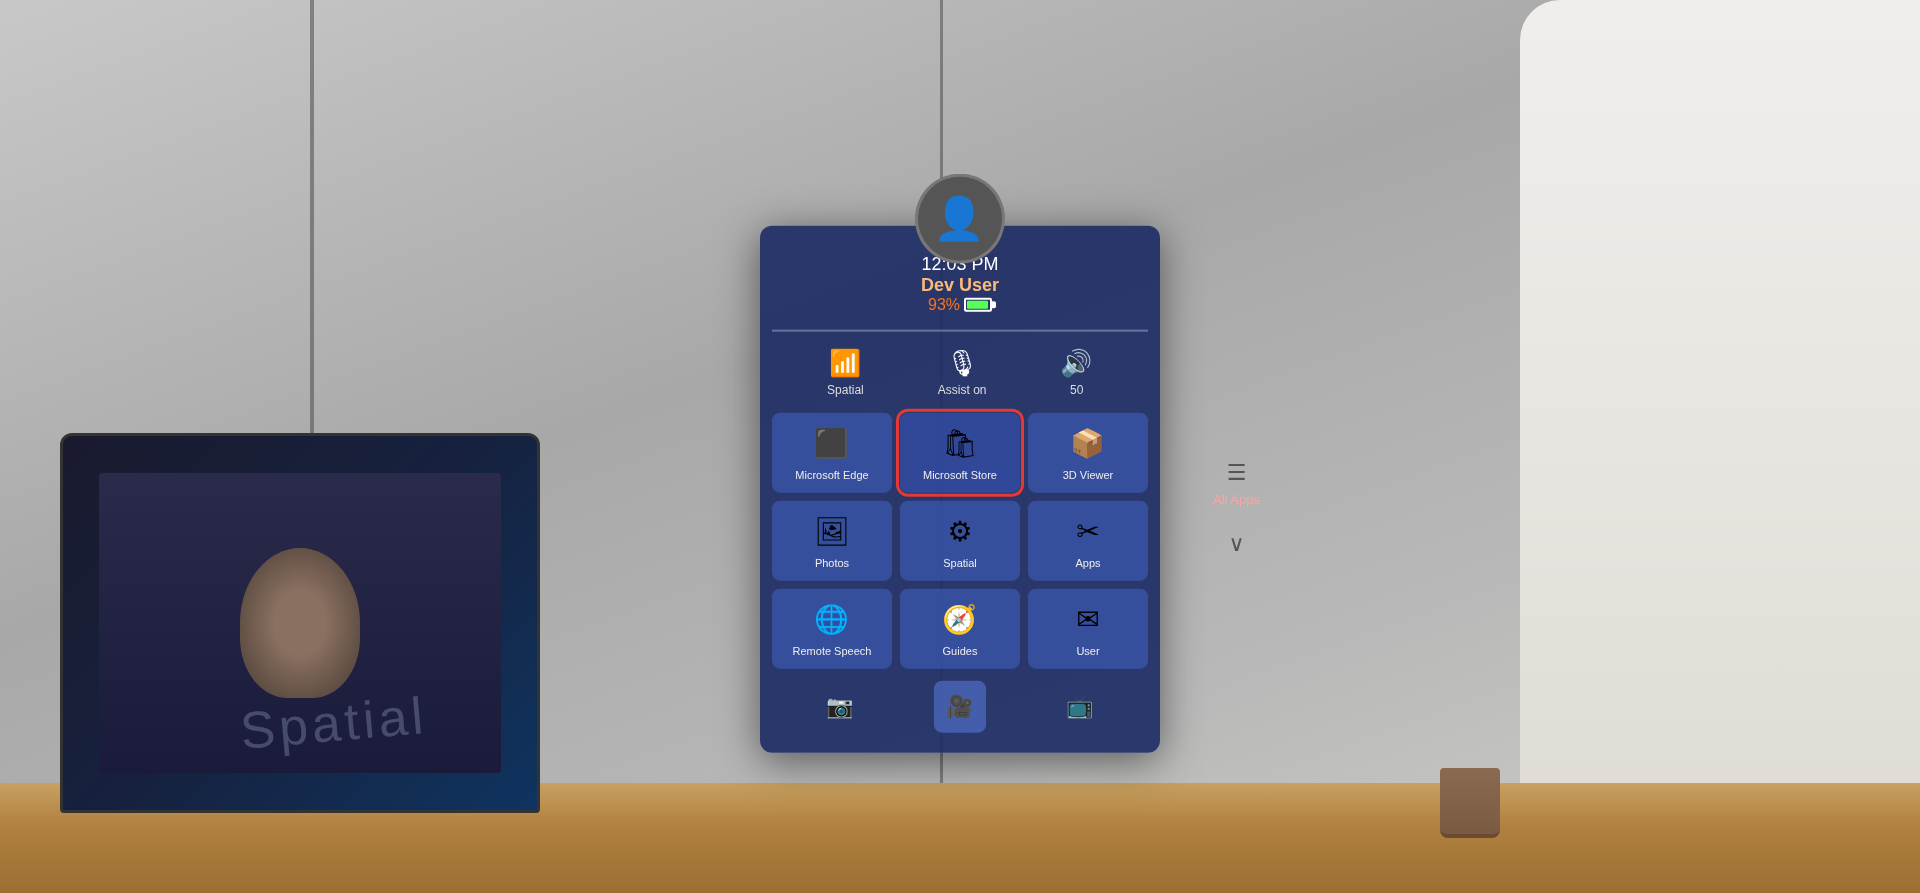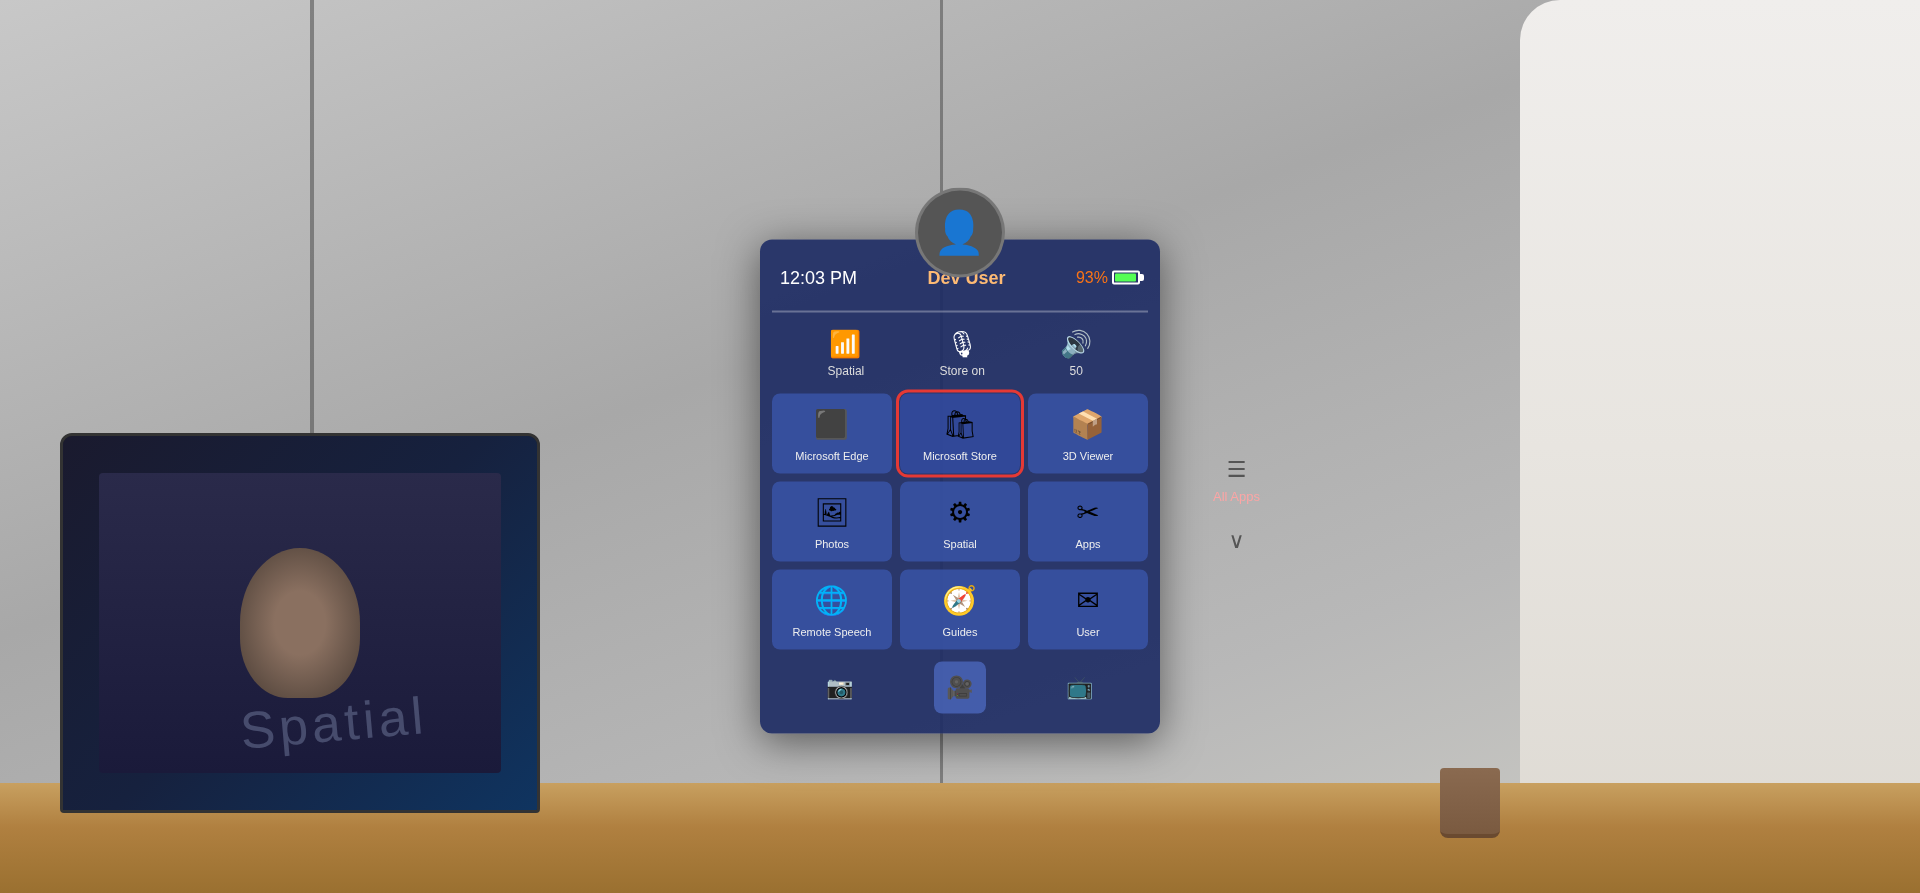--- a/index.html
+++ b/index.html
@@ -157,25 +157,26 @@
       justify-content: center;
       border: 3px solid rgba(255,255,255,0.2);
     }
     .avatar-icon {
       font-size: 42px;
       color: #ccc;
     }
 
     
     .menu-header {
-      padding: 16px 20px 22px;
+      padding: 16px 20px 16px;
       display: flex;
       align-items: center;
       justify-content: space-between;
       margin-top: 12px;
+      flex-direction: column;
     }
     .menu-time {
       color: #fff;
       font-size: 18px;
       font-weight: 400;
     }
     .menu-username {
       color: #fdba74;
       font-size: 18px;
       font-weight: 600;
@@ -368,21 +369,21 @@
 
   <div class="menu-divider"></div>
 
   <div class="quick-actions">
     <div class="qa-item">
       <span class="qa-icon">📶</span>
       <span class="qa-label">Spatial</span>
     </div>
     <div class="qa-item">
       <span class="qa-icon">🎙</span>
-      <span class="qa-label">Store on</span>
+      <span class="qa-label">Assist on</span>
     </div>
     <div class="qa-item">
       <span class="qa-icon">🔊</span>
       <span class="qa-label">50</span>
     </div>
   </div>
 
   <div class="app-grid">
   <div class="app-tile">
         <span class="app-tile-icon">⬛</span>

